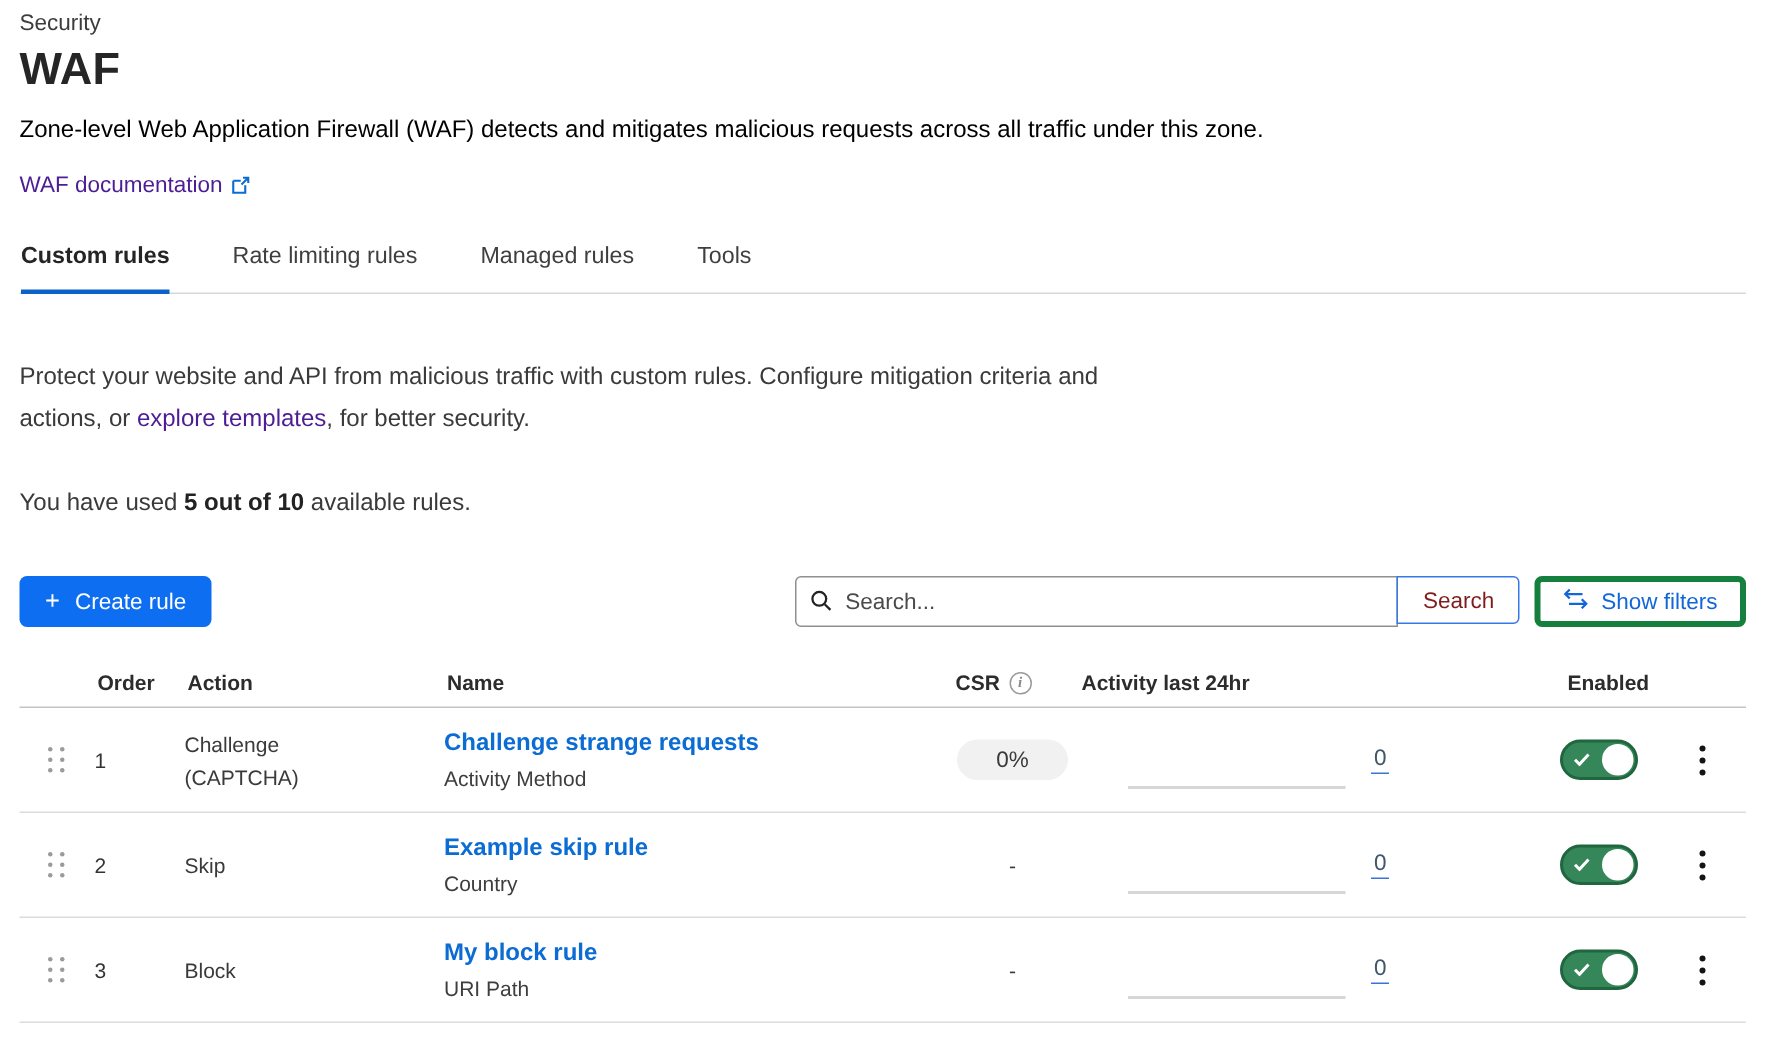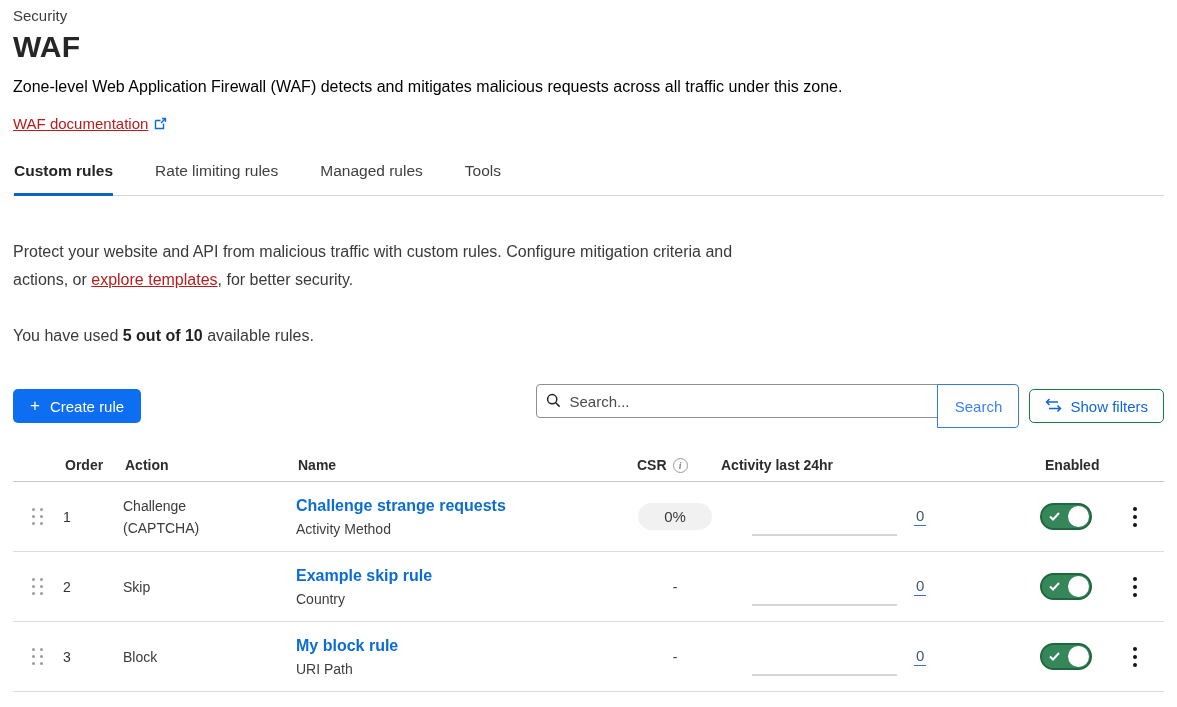--- a/index.html
+++ b/index.html
@@ -4,21 +4,21 @@
 <style>
   * { box-sizing: border-box; margin: 0; padding: 0; }
   html,body { background:#fff; }
   body { font-family: "Liberation Sans", sans-serif; color:#383838; }
   .page { width:1177px; height:707px; overflow:hidden; padding:7px 13px 0 13px; background:#fff; }
 
   .breadcrumb { font-size:15px; color:#3c3c3c; margin-bottom:6px; }
   .page-title { font-size:30px; font-weight:700; color:#262626; letter-spacing:0.2px; margin-bottom:14px; }
   .page-desc { font-size:16px; color:#000000; margin-bottom:19px; }
 
-  a.link { color:#b91c1c; text-decoration:underline; cursor:pointer; }
+  a.link { color:#4c1d95; cursor:pointer; }
   .doc-link-row { font-size:15px; margin-bottom:30px; display:flex; align-items:center; gap:6px; }
   .ext-icon svg { display:block; }
 
   
   .tabs { display:flex; gap:42px; border-bottom:1px solid #d8d8d8; padding-left:1px;align-items:center; }
   .tab { font-size:15.5px; color:#3f3f3f; padding:0 0 13px 0; border-bottom:3px solid transparent; margin-bottom:-1px; cursor:pointer; }
   .tab.active { font-weight:700; color:#252525; border-bottom-color:#0b62c9; }
 
   
   .intro { margin-top:42px; font-size:16px; line-height:28px; color:#3a3a3a; max-width:745px; }
@@ -29,24 +29,24 @@
   .toolbar { margin-top:39px; display:flex; justify-content:space-between; align-items:center; }
   .btn-primary { display:flex; align-items:center; gap:10px; background:#0d6ef2; color:#fff; border:none;
     height:34px; padding:0 17px; border-radius:5px; font-size:15px; font-family:inherit; cursor:pointer; }
   .btn-primary .plus { font-size:17px; font-weight:400; }
   .right-tools { display:flex; align-items:center; }
   .search-wrap { display:flex; position:relative; }
   .search-input { width:402px; height:34px; border:1px solid #8f8f8f; border-radius:4px 0 0 4px;
     padding:0 10px 0 32px; font-size:15px; font-family:inherit; color:#333; }
   .search-input::placeholder { color:#4a4a4a; }
   .search-icon { position:absolute; left:10px; top:9px; }
-  .btn-search { width:82px; height:44px; margin-left:-1px; background:#fff; border:1px solid #3679e8;
-    border-radius:0 4px 4px 0; color:#3b82f6; font-size:15px; font-family:inherit; cursor:pointer; }
+  .btn-search { width:82px; height:32px; margin-left:-1px; background:#fff; border:1px solid #3679e8;
+    border-radius:0 4px 4px 0; color:#7f1d1d; font-size:15px; font-family:inherit; cursor:pointer; }
   .btn-filters { display:flex; align-items:center; justify-content:center; gap:8px; margin-left:10px;
-    height:34px; padding:0 15px; background:#fff; border:1px solid #15803d; border-radius:5px;
+    height:34px; padding:0 15px; background:#fff; border:4px solid #15803d; border-radius:5px;
     color:#1166d9; font-size:15px; font-family:inherit; cursor:pointer; }
 
   
   .rules-table { margin-top:21px; }
   .t-header, .t-row { display:grid; grid-template-columns:50px 60px 173px 339px 80px 325px 70px 54px; align-items:center; }
   .t-header { height:33px; border-bottom:1px solid #c4c4c4; font-size:14px; font-weight:700; color:#2c2c2c; }
   .t-header > div { padding-left:2px; }
   .th-csr { display:flex; align-items:center; gap:6px; }
   .info-icon { width:15px; height:15px; border:1px solid #9a9a9a; border-radius:50%; color:#8a8a8a;
     font-size:10px; font-family:"Liberation Serif", serif; font-style:italic; display:flex; align-items:center; justify-content:center; }

